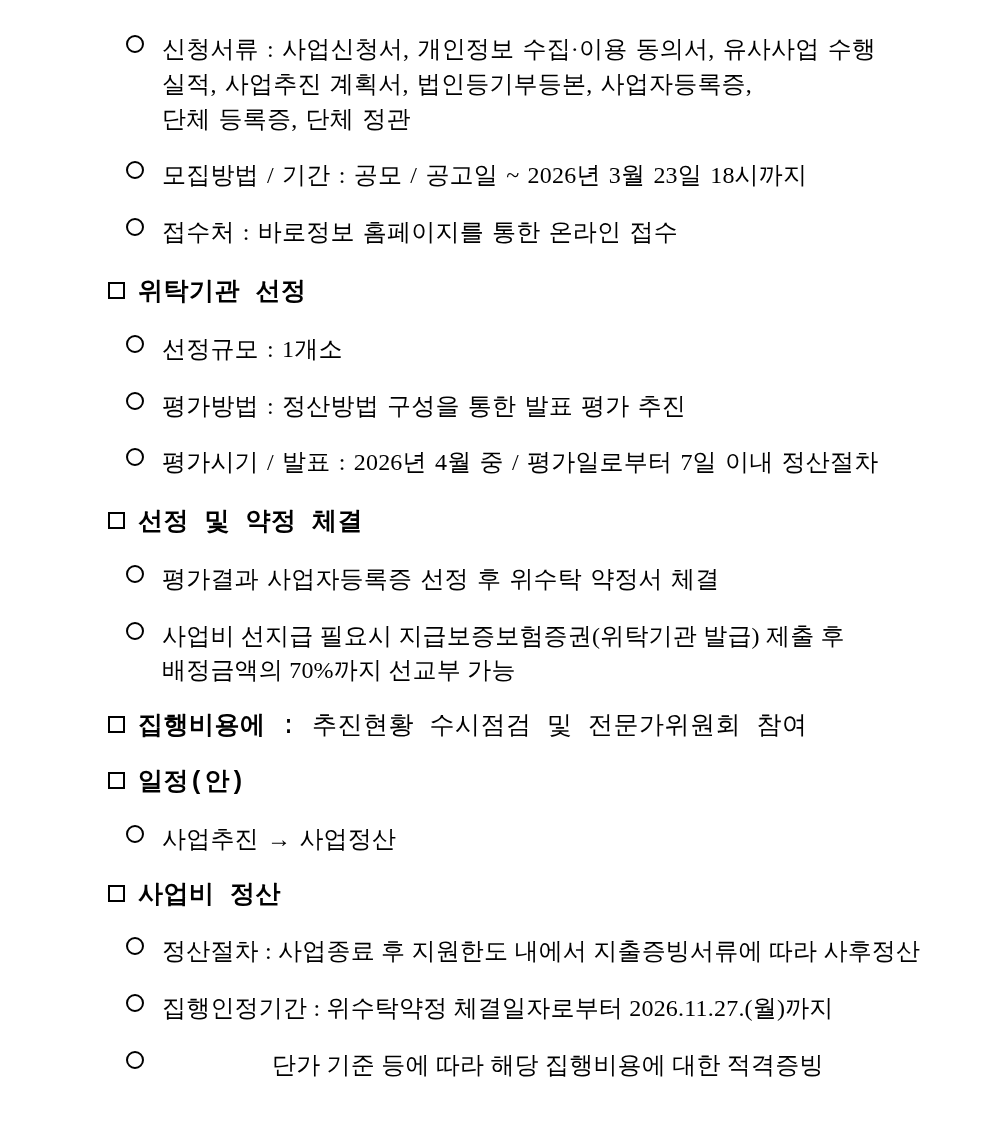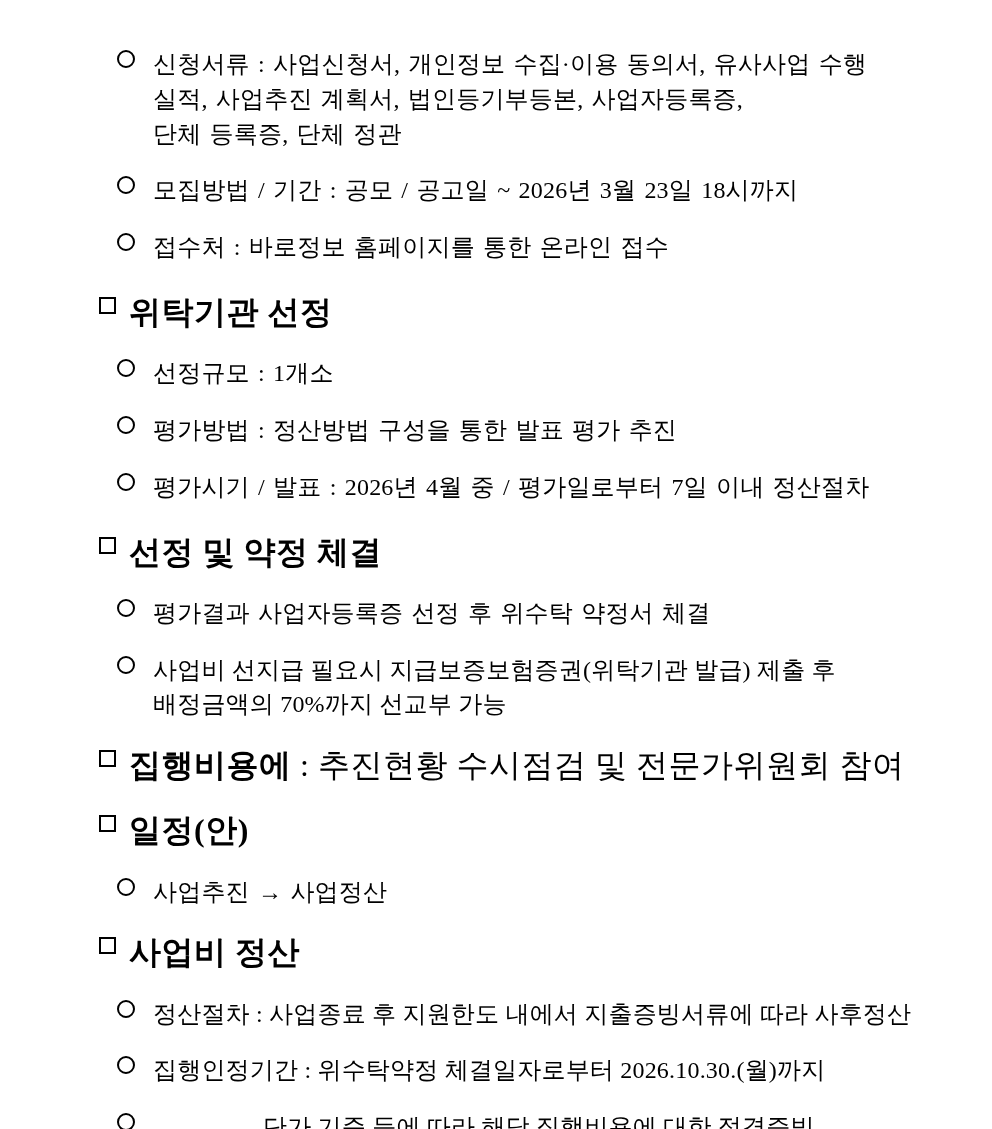--- a/index.html
+++ b/index.html
@@ -11,34 +11,34 @@
     width: 992px;
     height: 1129px;
     font-family: "Liberation Serif", "DejaVu Serif", serif;
     color: #000000;
     overflow: hidden;
   }
   .page {
     position: relative;
     width: 992px;
     height: 1106px;
-    padding: 7px;
+    padding: 16px;
     box-sizing: border-box;
-    margin-top: 24px;
   }
 
   
   .h-block {
     margin: 0 0 0 0;
     padding: 0 0 0 88px;
     position: relative;
-    font-size: 32px;
+    font-size: 25px;
     font-weight: bold;
     letter-spacing: 0.5px;
     line-height: 1.35;
+    font-family: Liberation Mono, monospace;
   }
   .h-block .sq {
     position: absolute;
     left: 92px;
     top: 6px;
     width: 17px;
     height: 17px;
     border: 2px solid #000;
     box-sizing: border-box;
     background: #fff;
@@ -202,21 +202,21 @@
 
   <div class="o-block">
     <span class="circ"></span>
     <span class="o-text">정산절차 : 사업종료 후 지원한도 내에서 지출증빙서류에 따라 사후정산</span>
   </div>
 
   <div class="gap-md"></div>
 
   <div class="o-block">
     <span class="circ"></span>
-    <span class="o-text">집행인정기간 : 위수탁약정 체결일자로부터 2026.10.30.(월)까지</span>
+    <span class="o-text">집행인정기간 : 위수탁약정 체결일자로부터 2026.11.27.(월)까지</span>
   </div>
 
   <div class="gap-md"></div>
 
   <div class="o-block just">
     <span class="circ"></span>
     <span class="sub-indent">단가 기준 등에 따라 해당 집행비용에 대한 적격증빙</span>
 
   </div>
 

